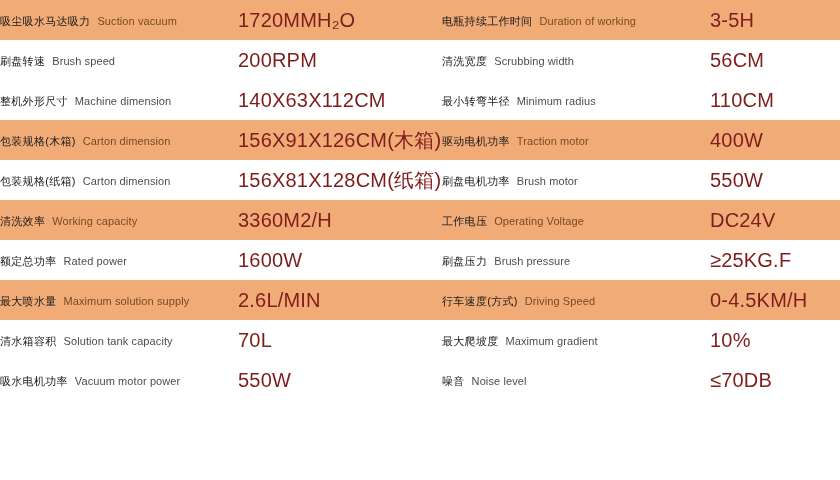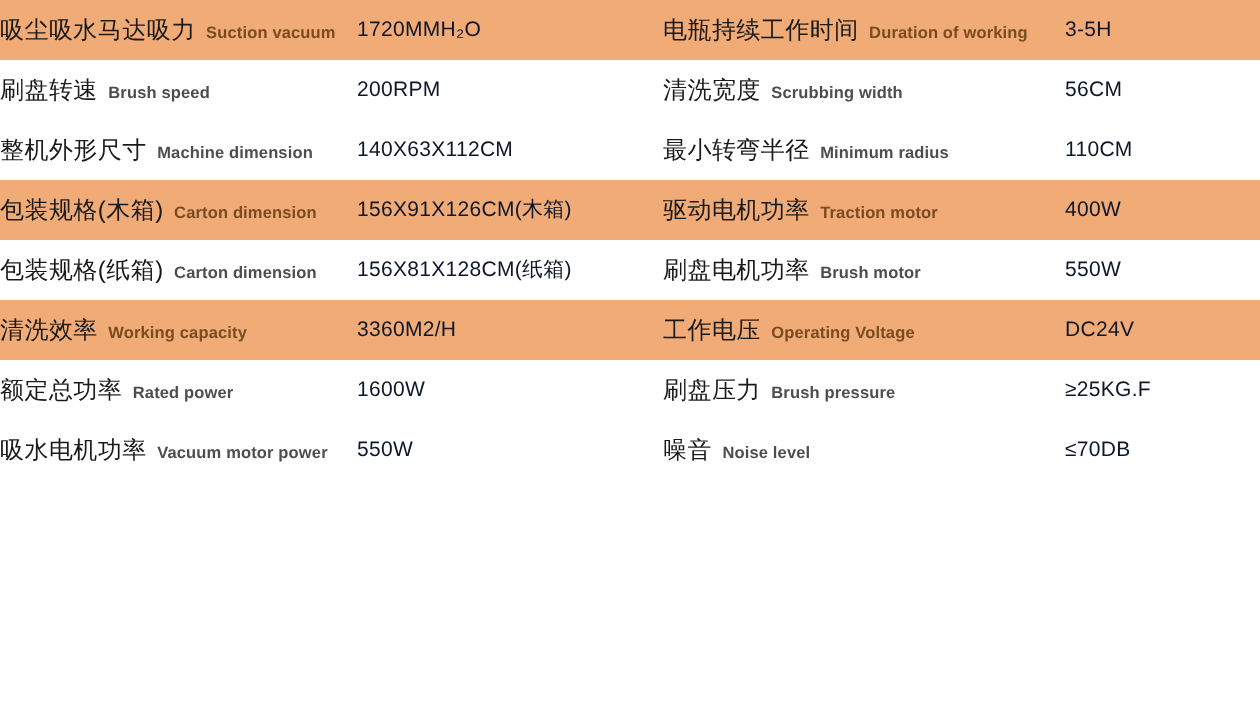--- a/index.html
+++ b/index.html
@@ -40,37 +40,36 @@
   .cell-value {
     padding-left: 10px;
     white-space: nowrap;
     overflow: hidden;
   }
   .col-l1 { width: 238px; }
   .col-v1 { width: 204px; }
   .col-l2 { width: 268px; }
   .col-v2 { width: 130px; }
   .cn {
-    font-size: 16px;
+    font-size: 11px;
     color: #1a1a1a;
     letter-spacing: 0.3px;
   }
   .en {
     font-size: 11px;
     color: #4d4d4d;
     margin-left: 7px;
     letter-spacing: 0.1px;
-    font-weight: bold;
   }
   .row-odd .en {
     color: #7a4a20;
   }
   .val {
-    font-size: 14px;
-    color: #0f172a;
+    font-size: 20px;
+    color: #7f1d1d;
     letter-spacing: 0.2px;
   }
 </style>
 </head>
 <body>
 
 <table id="spec-table">
   <tbody>
       <tr class="row-odd">
         <td class="cell-label col-l1"><span class="cn">吸尘吸水马达吸力</span><span class="en">Suction vacuum</span></td>
@@ -107,20 +106,32 @@
         <td class="cell-value col-v1"><span class="val">3360M2/H</span></td>
         <td class="cell-label col-l2"><span class="cn">工作电压</span><span class="en">Operating Voltage</span></td>
         <td class="cell-value col-v2"><span class="val">DC24V</span></td>
       </tr>
       <tr class="row-even">
         <td class="cell-label col-l1"><span class="cn">额定总功率</span><span class="en">Rated power</span></td>
         <td class="cell-value col-v1"><span class="val">1600W</span></td>
         <td class="cell-label col-l2"><span class="cn">刷盘压力</span><span class="en">Brush pressure</span></td>
         <td class="cell-value col-v2"><span class="val">≥25KG.F</span></td>
       </tr>
+      <tr class="row-odd">
+        <td class="cell-label col-l1"><span class="cn">最大喷水量</span><span class="en">Maximum solution supply</span></td>
+        <td class="cell-value col-v1"><span class="val">2.6L/MIN</span></td>
+        <td class="cell-label col-l2"><span class="cn">行车速度(方式)</span><span class="en">Driving Speed</span></td>
+        <td class="cell-value col-v2"><span class="val">0-4.5KM/H</span></td>
+      </tr>
+      <tr class="row-even">
+        <td class="cell-label col-l1"><span class="cn">清水箱容积</span><span class="en">Solution tank capacity</span></td>
+        <td class="cell-value col-v1"><span class="val">70L</span></td>
+        <td class="cell-label col-l2"><span class="cn">最大爬坡度</span><span class="en">Maximum gradient</span></td>
+        <td class="cell-value col-v2"><span class="val">10%</span></td>
+      </tr>
       <tr class="row-even">
         <td class="cell-label col-l1"><span class="cn">吸水电机功率</span><span class="en">Vacuum motor power</span></td>
         <td class="cell-value col-v1"><span class="val">550W</span></td>
         <td class="cell-label col-l2"><span class="cn">噪音</span><span class="en">Noise level</span></td>
         <td class="cell-value col-v2"><span class="val">≤70DB</span></td>
       </tr>
     </tbody>
 </table>
 
 </body></html>

